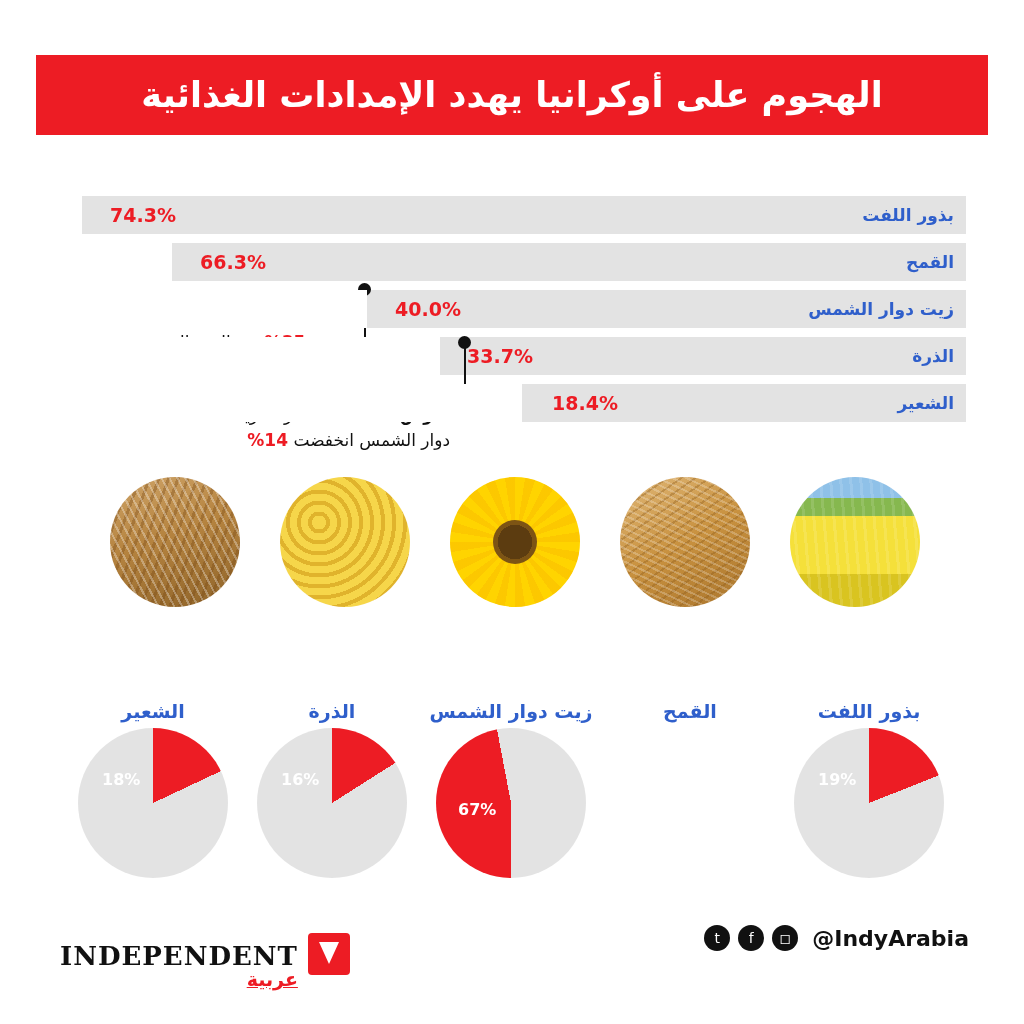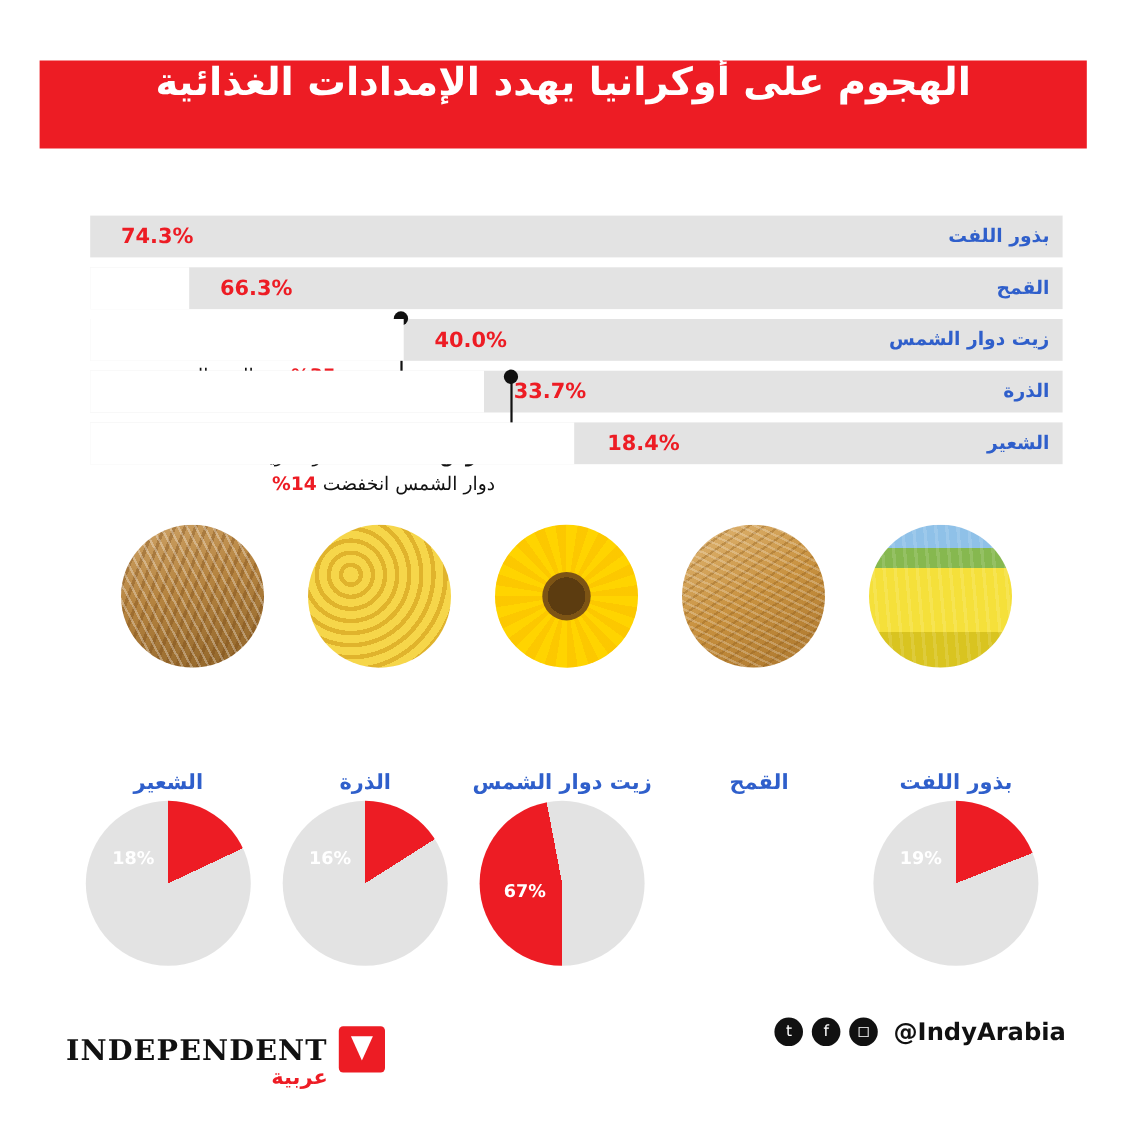--- a/index.html
+++ b/index.html
@@ -15,21 +15,21 @@
     background: #ffffff;
     overflow: hidden;
   }
 
   
   .title-band {
     position: absolute;
     left: 36px; top: 55px;
     width: 952px; height: 80px;
     background: #ED1C24;
-    display: flex; justify-content: center;
+    display: flex; align-items: center; justify-content: center;
   }
   .title-band .title-text {
     color: #ffffff;
     font-size: 35px;
     font-weight: bold;
     letter-spacing: 0px;
     text-align: center;
     direction: rtl;
   }
 
@@ -248,21 +248,21 @@
     border-left: 10px solid transparent;
     border-right: 10px solid transparent;
     border-top: 22px solid #ffffff;
   }
   .logo-text { line-height: 1.05; margin-top: 25px; }
   .logo-main {
     font-size: 26px; font-weight: bold; letter-spacing: 1px; color: #111;
     font-family: "DejaVu Serif", "Liberation Serif", serif;
   }
   .logo-sub {
-    font-size: 19px; font-weight: bold; color: #ED1C24; direction: rtl;
+    font-size: 19px; font-weight: bold; color: #ED1C24; direction: rtl; text-decoration: underline;
   }
 
   .social {
     position: absolute;
     right: 55px; top: 925px;
     display: flex; align-items: center; gap: 8px;
     direction: ltr;
   }
   .s-icon {
     width: 26px; height: 26px;

